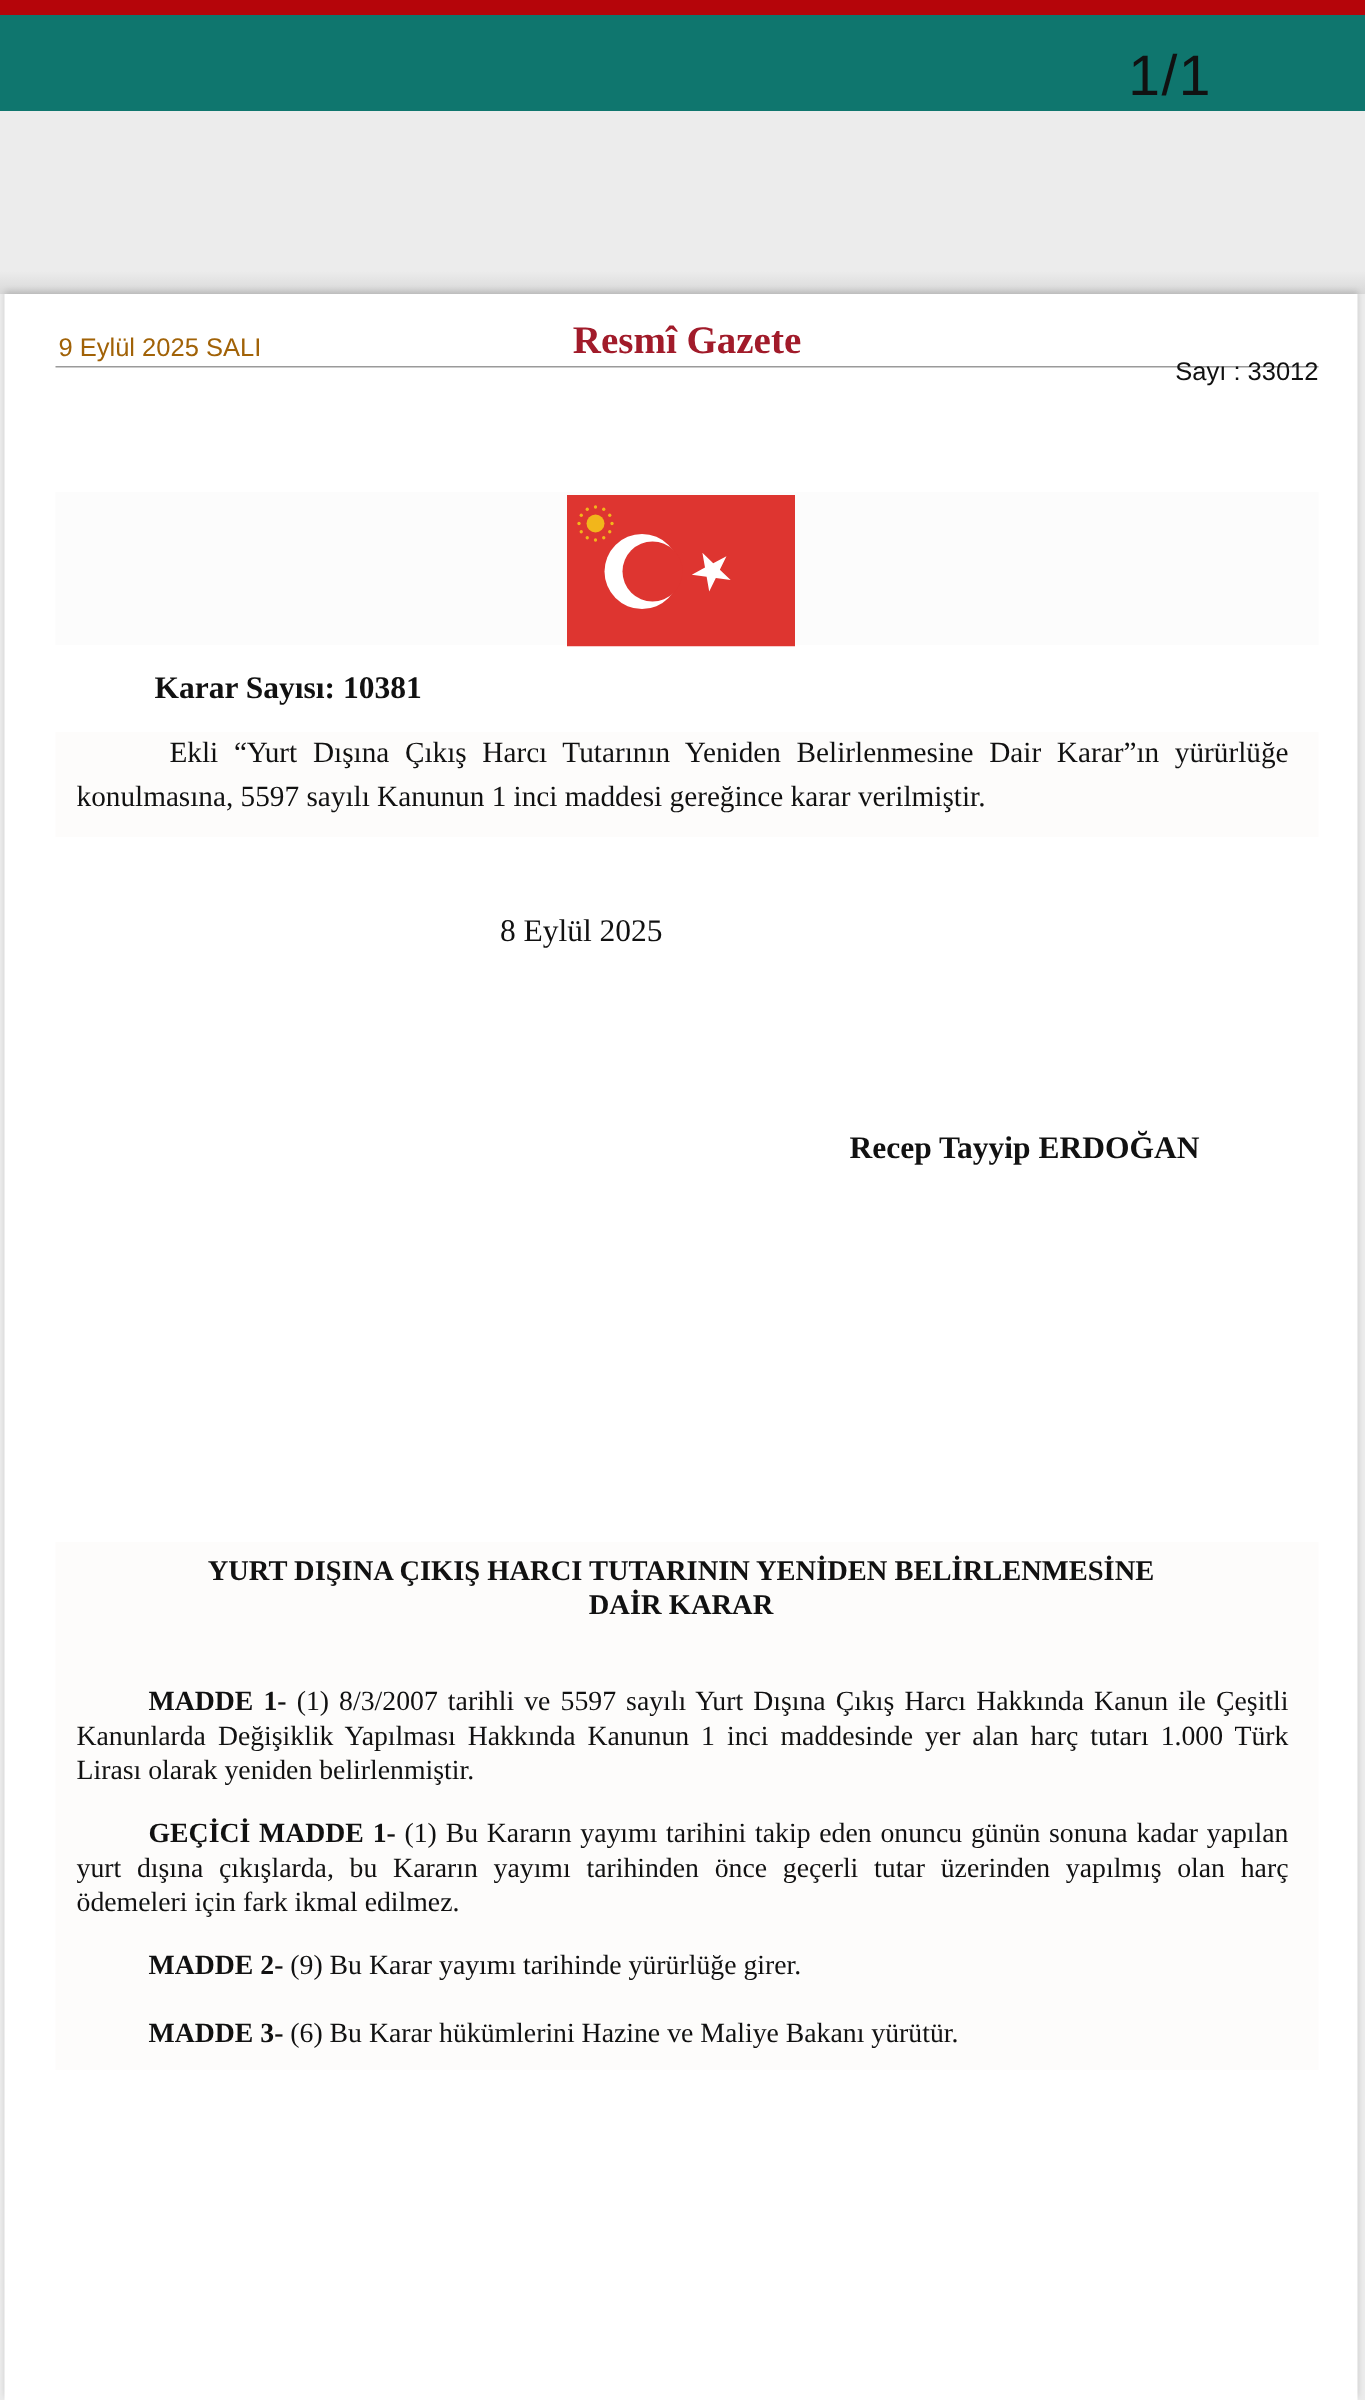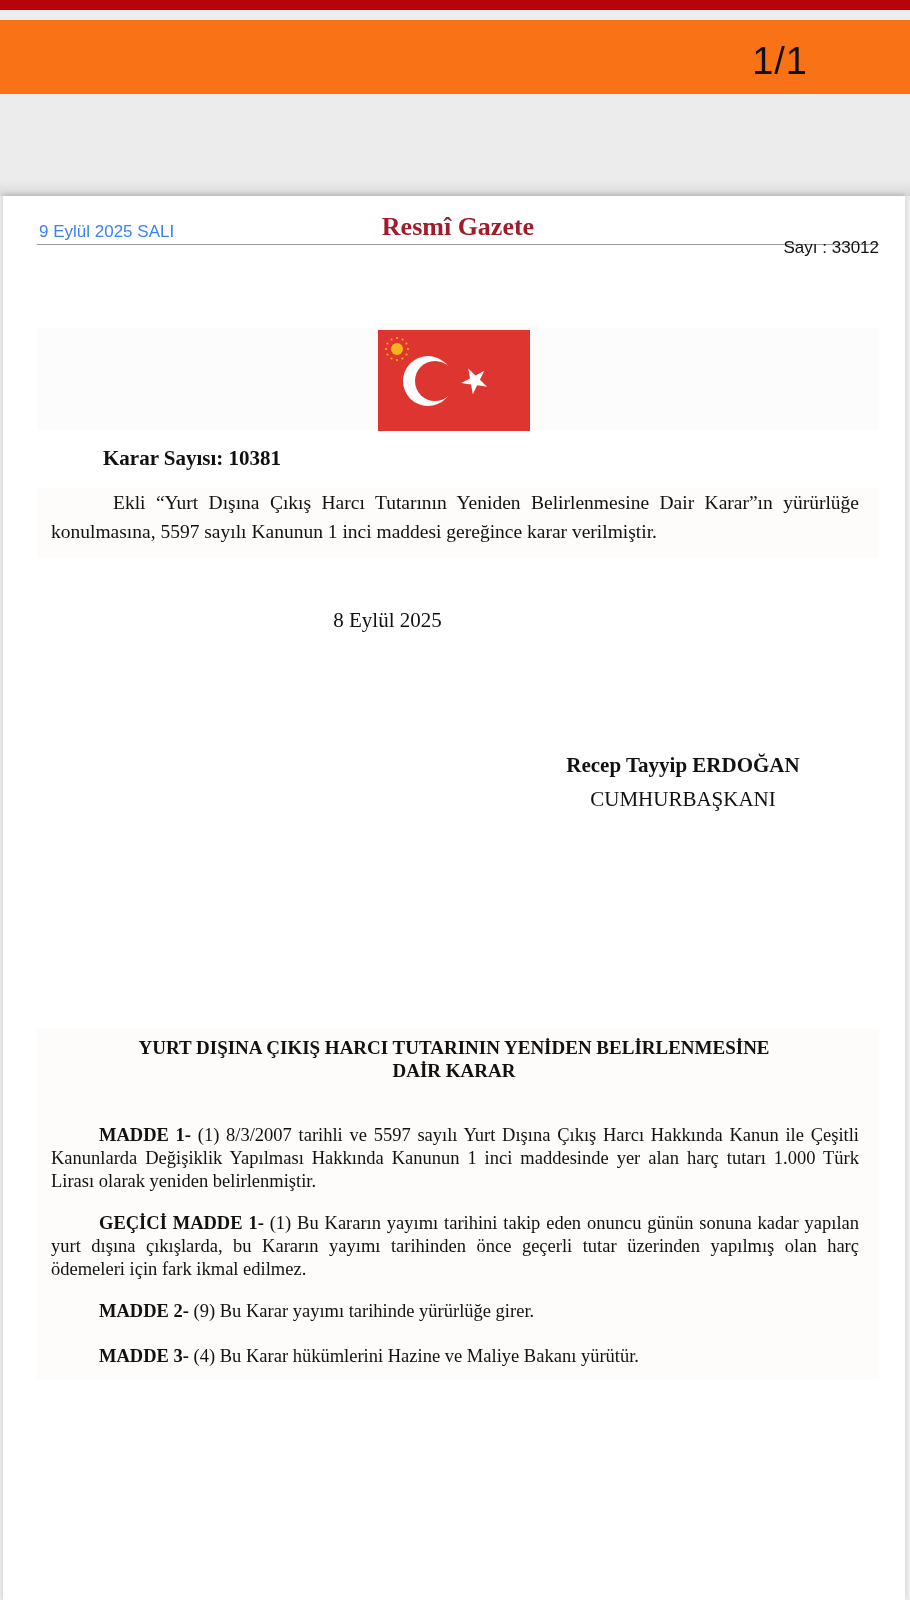--- a/index.html
+++ b/index.html
@@ -1,23 +1,23 @@
 <!DOCTYPE html>
 <html><head>
 <meta charset="utf-8">
 <style>
   html, body { margin:0; padding:0; }
   body { width:910px; height:1600px; background:#ececec; position:relative; overflow:hidden; font-family:"Liberation Serif", serif; color:#111; }
   .topbar { position:absolute; left:0; top:0; width:910px; height:10px; background:#b5050a; }
-  .header { position:absolute; left:0; top:20px; width:910px; height:84px; background:#f97316; }
+  .header { position:absolute; left:0; top:10px; width:910px; height:64px; background:#0f766e; }
   .page-counter { position:absolute; right:102px; top:20px; font-family:"Liberation Sans", sans-serif; font-size:38px; color:#111; letter-spacing:1px; }
   .gray-band { position:absolute; left:0; top:94px; width:910px; height:102px; background:linear-gradient(#ececec 0%, #ececec 85%, #d8d8d8 100%); }
   .page { position:absolute; left:3px; top:196px; width:902px; height:1404px; background:#ffffff; box-shadow:0 -2px 4px rgba(0,0,0,0.15); }
   .gz-head { position:absolute; left:34px; top:10px; width:842px; height:38px; border-bottom:1.5px solid #9a9a9a; }
-  .gz-date { position:absolute; left:2px; top:16px; font-family:"Liberation Sans", sans-serif; font-size:17px; color:#3b82f6; }
+  .gz-date { position:absolute; left:2px; top:16px; font-family:"Liberation Sans", sans-serif; font-size:17px; color:#a16207; }
   .gz-title { position:absolute; left:0; width:100%; top:6px; text-align:center; font-family:"Liberation Serif", serif; font-weight:bold; font-size:26px; color:#a11b2a; }
   .gz-issue { position:absolute; right:0; top:16px; font-family:"Liberation Sans", sans-serif; font-size:17px; color:#111;margin-top:16px; }
   .doc-type { position:absolute; left:0; width:100%; top:62px; text-align:center; font-weight:bold; font-size:26px; }
   .flag-band { position:absolute; left:34px; top:132px; width:842px; height:102px; background:#fcfcfc; }
   .flag { position:absolute; left:375px; top:134px; width:152px; height:101px; }
   .karar-no { position:absolute; left:100px; top:250px; font-weight:bold; font-size:21px; }
   .intro-band { position:absolute; left:34px; top:292px; width:842px; height:70px; background:#fdfcfb; }
   .intro { position:absolute; left:48px; top:292px; width:808px; font-size:19.5px; line-height:29px; text-align:justify; text-indent:62px; }
   .sign-date { position:absolute; left:0; width:769px; top:412px; text-align:center; font-size:21px; }
   .signer { position:absolute; left:550px; width:260px; top:552px; text-align:center; }
@@ -75,31 +75,30 @@
 
   <div class="karar-no">Karar Sayısı: 10381</div>
 
   <div class="intro-band"></div>
   <div class="intro">Ekli “Yurt Dışına Çıkış Harcı Tutarının Yeniden Belirlenmesine Dair Karar”ın yürürlüğe konulmasına, 5597 sayılı Kanunun 1 inci maddesi gereğince karar verilmiştir.</div>
 
   <div class="sign-date">8 Eylül 2025</div>
 
   <div class="signer">
     <div class="signer-name">Recep Tayyip ERDOĞAN</div>
-    <div class="signer-title">CUMHURBAŞKANI</div>
   </div>
 
   <div class="body-band"></div>
 
   <div class="decree-title">
     <div>YURT DIŞINA ÇIKIŞ HARCI TUTARININ YENİDEN BELİRLENMESİNE</div>
     <div>DAİR KARAR</div>
   </div>
 
   <div class="article" style="top:928px;"><b>MADDE 1-</b><span> (1) 8/3/2007 tarihli ve 5597 sayılı Yurt Dışına Çıkış Harcı Hakkında Kanun ile Çeşitli Kanunlarda Değişiklik Yapılması Hakkında Kanunun 1 inci maddesinde yer alan harç tutarı 1.000 Türk Lirası olarak yeniden belirlenmiştir.</span></div>
 
   <div class="article" style="top:1016px;"><b>GEÇİCİ MADDE 1-</b><span> (1) Bu Kararın yayımı tarihini takip eden onuncu günün sonuna kadar yapılan yurt dışına çıkışlarda, bu Kararın yayımı tarihinden önce geçerli tutar üzerinden yapılmış olan harç ödemeleri için fark ikmal edilmez.</span></div>
 
   <div class="article" style="top:1104px;"><b>MADDE 2-</b><span> (9) Bu Karar yayımı tarihinde yürürlüğe girer.</span></div>
 
-  <div class="article" style="top:1149px;"><b>MADDE 3-</b><span> (4) Bu Karar hükümlerini Hazine ve Maliye Bakanı yürütür.</span></div>
+  <div class="article" style="top:1149px;"><b>MADDE 3-</b><span> (6) Bu Karar hükümlerini Hazine ve Maliye Bakanı yürütür.</span></div>
 
 </div>
 
 </body></html>

